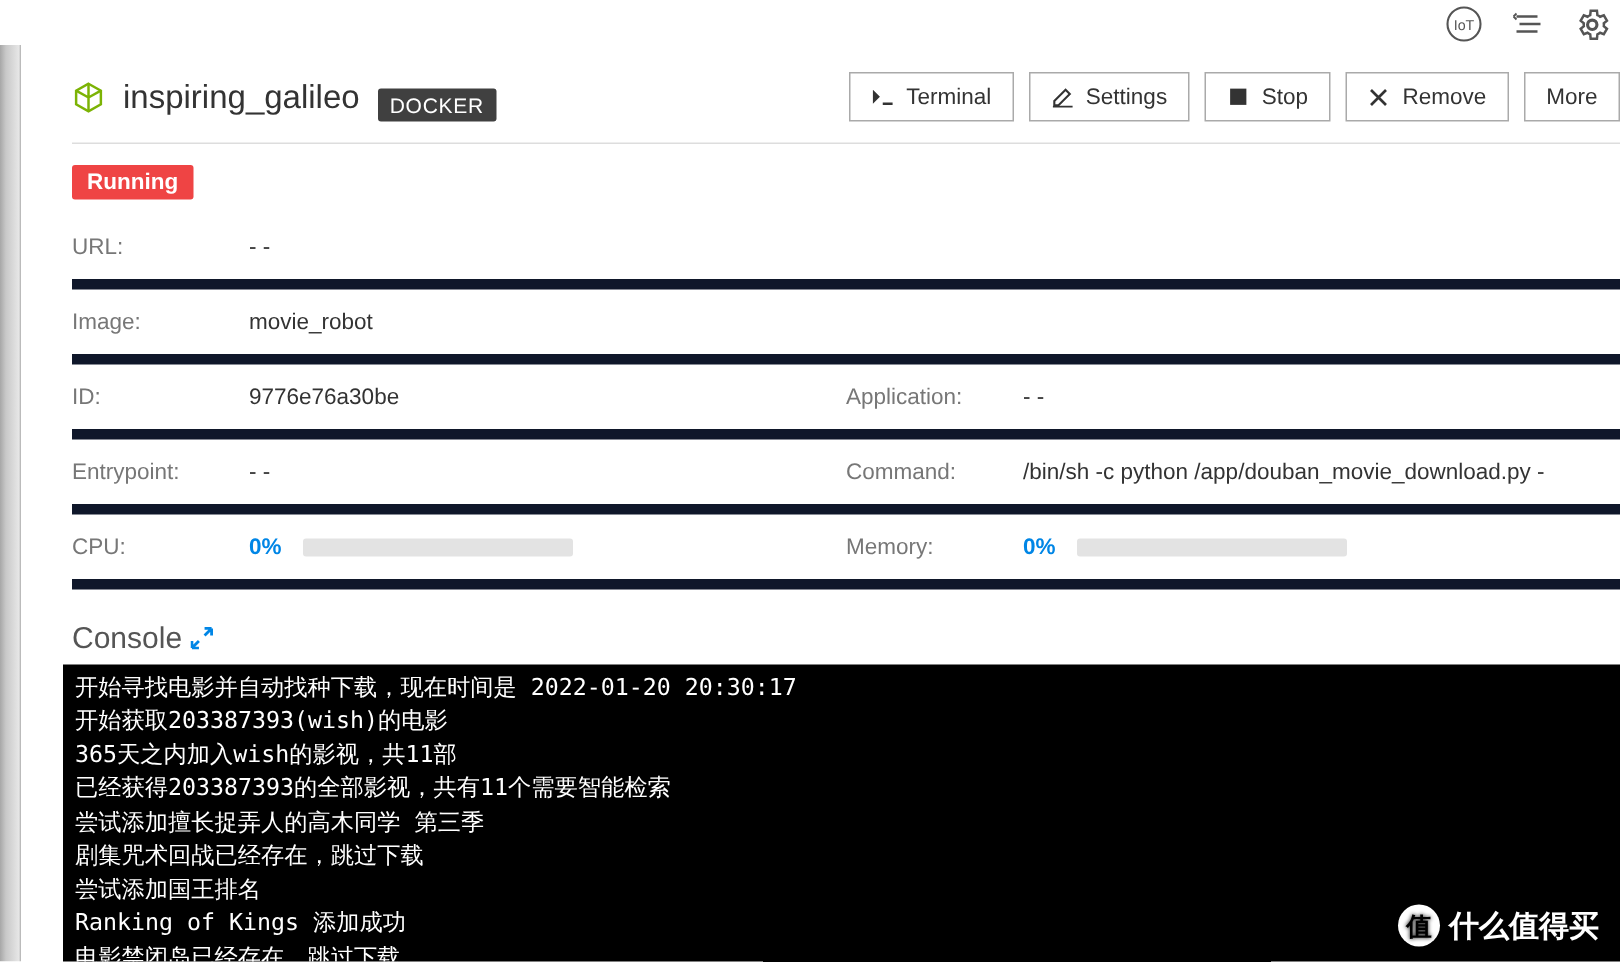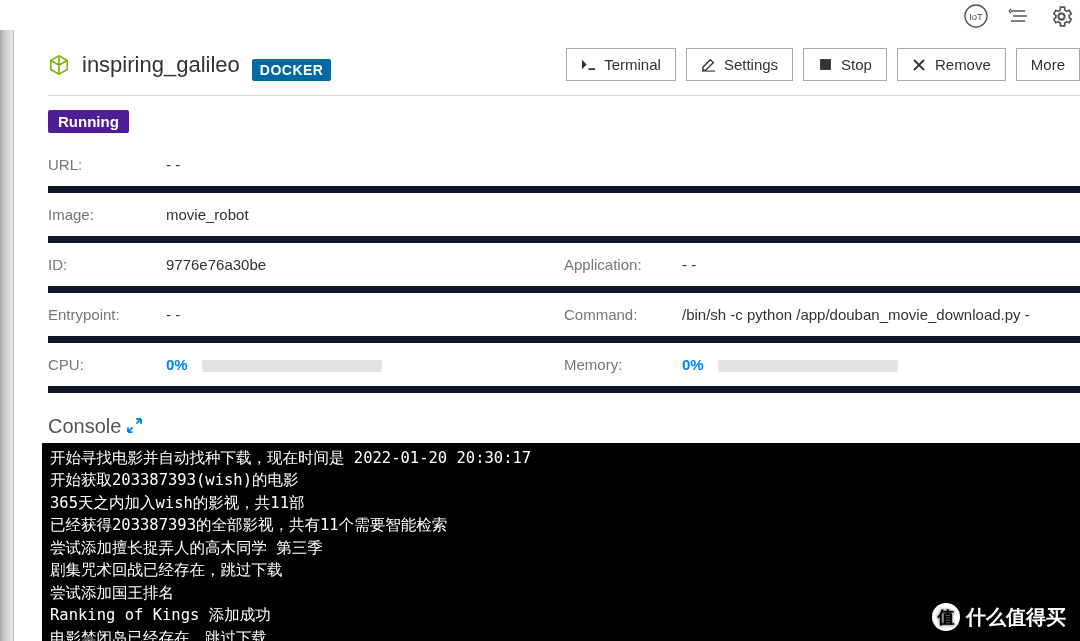--- a/index.html
+++ b/index.html
@@ -7,31 +7,31 @@
 .top-icons { position: absolute; top: 3px; right: 6px; display: flex; gap: 18px; align-items: center; }
 .top-icons .ticon { color: #0f172a; display: flex; align-items: center; justify-content: center; }
 
 .sidebar-sliver { position: absolute; left: 0; top: 30px; width: 14px; height: 611px; background: linear-gradient(to right, #a7a7a7 0%, #c8c8c8 30%, #e8e8e8 100%); border-right: 1px solid #bbb; }
 
 .main { position: absolute; left: 14px; top: 30px; right: 0; bottom: 0; padding: 18px 0 0 34px; }
 
 .header-row { display: flex; align-items: center; padding-right: 0; }
 .cube-icon { width: 22px; height: 22px; margin-right: 12px; }
 .title { font-size: 22px; color: #333; margin-right: 12px; }
-.badge-docker { background: #0369a1; color: #fff; font-size: 14px; font-weight: 700; padding: 3px 8px; border-radius: 2px; letter-spacing: 0.5px; margin-top: 10px; }
+.badge-docker { background: #404040; color: #fff; font-size: 14px; font-weight: 400; padding: 3px 8px; border-radius: 2px; letter-spacing: 0.5px; margin-top: 10px; }
 .spacer { flex: 1; }
 .btns { display: flex; gap: 10px; }
 .btn { border: 1px solid #aaa; background: #fff; padding: 7px 14px; font-size: 15px; color: #333; display: flex; align-items: center; gap: 8px; cursor: pointer; white-space: nowrap; }
 .btn .bi { width: 15px; height: 15px; display: inline-flex; align-items: center; justify-content: center; }
 .btn-more { padding: 7px 14px; }
 
 .hr1 { border: none; border-top: 1px solid #ddd; margin: 14px 0 0 0; }
 
 .status-row { padding: 14px 0 10px 0; }
-.badge-running { background: #4c1d95; color: #fff; font-size: 15px; font-weight: 600; padding: 3px 10px; border-radius: 2px; display: inline-block; }
+.badge-running { background: #ef4444; color: #fff; font-size: 15px; font-weight: 600; padding: 3px 10px; border-radius: 2px; display: inline-block; }
 
 .info-table { width: 100%; }
 .info-row { display: flex; border-bottom: 7px solid #0f172a; padding: 13px 0; }
 .info-cell { display: flex; flex: 1; }
 .info-label { width: 118px; color: #777; font-size: 15px; }
 .info-value { color: #333; font-size: 15px; flex: 1; overflow: hidden; text-overflow: ellipsis; white-space: nowrap; }
 .pct { color: #0086e6; font-weight: 600; margin-right: 10px; }
 .bar { display: inline-block; width: 180px; height: 12px; background: #e3e3e3; vertical-align: middle; border-radius: 2px; }
 
 .console-head { display: flex; align-items: center; gap: 6px; margin: 22px 0 5px 0; font-size: 20px; color: #555; }

